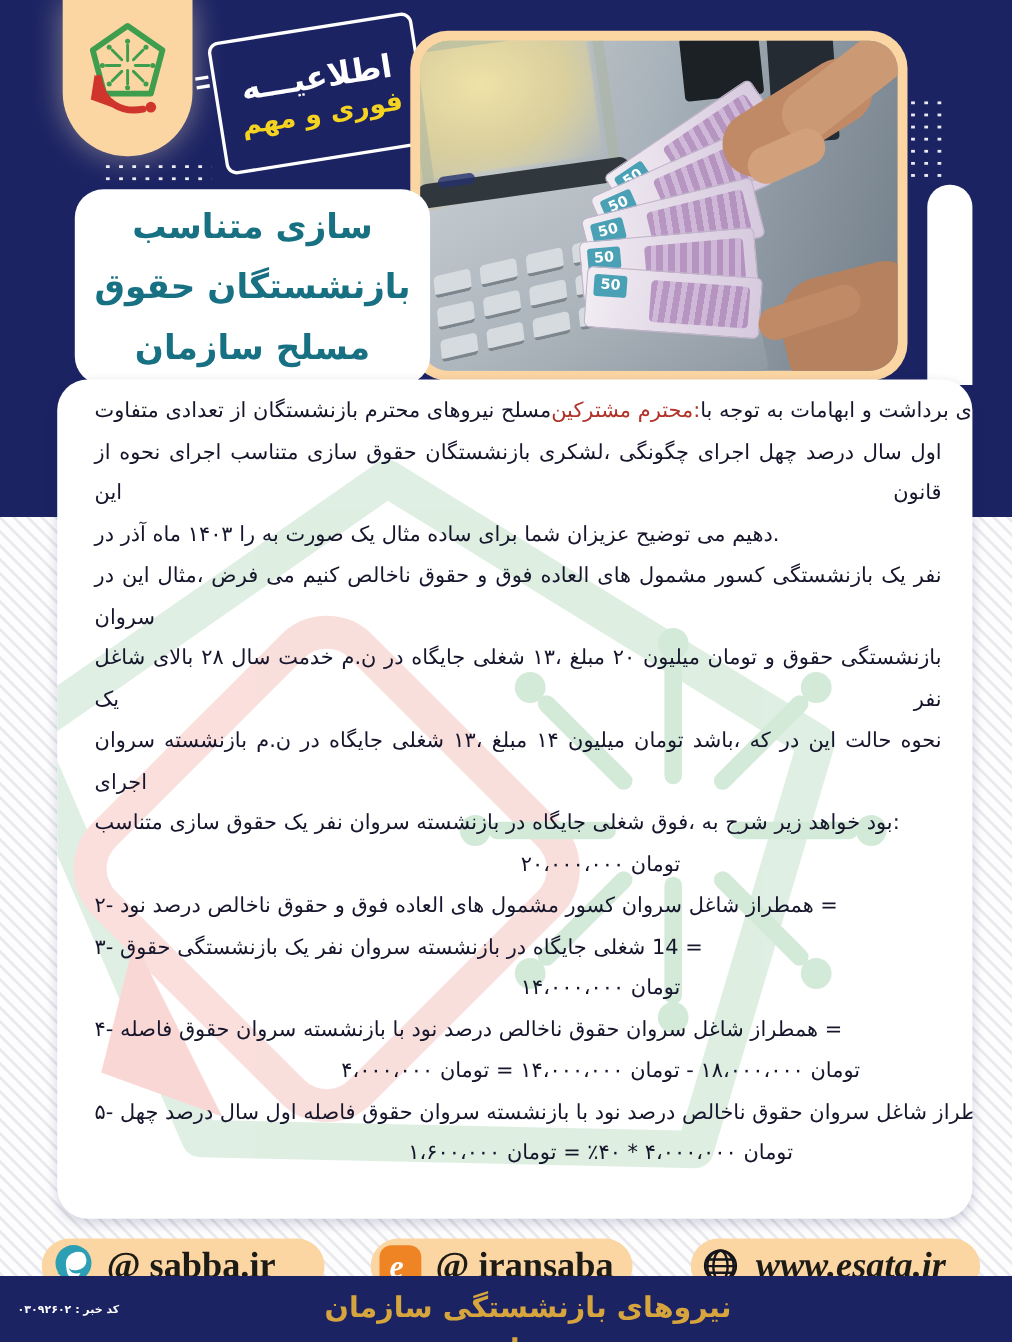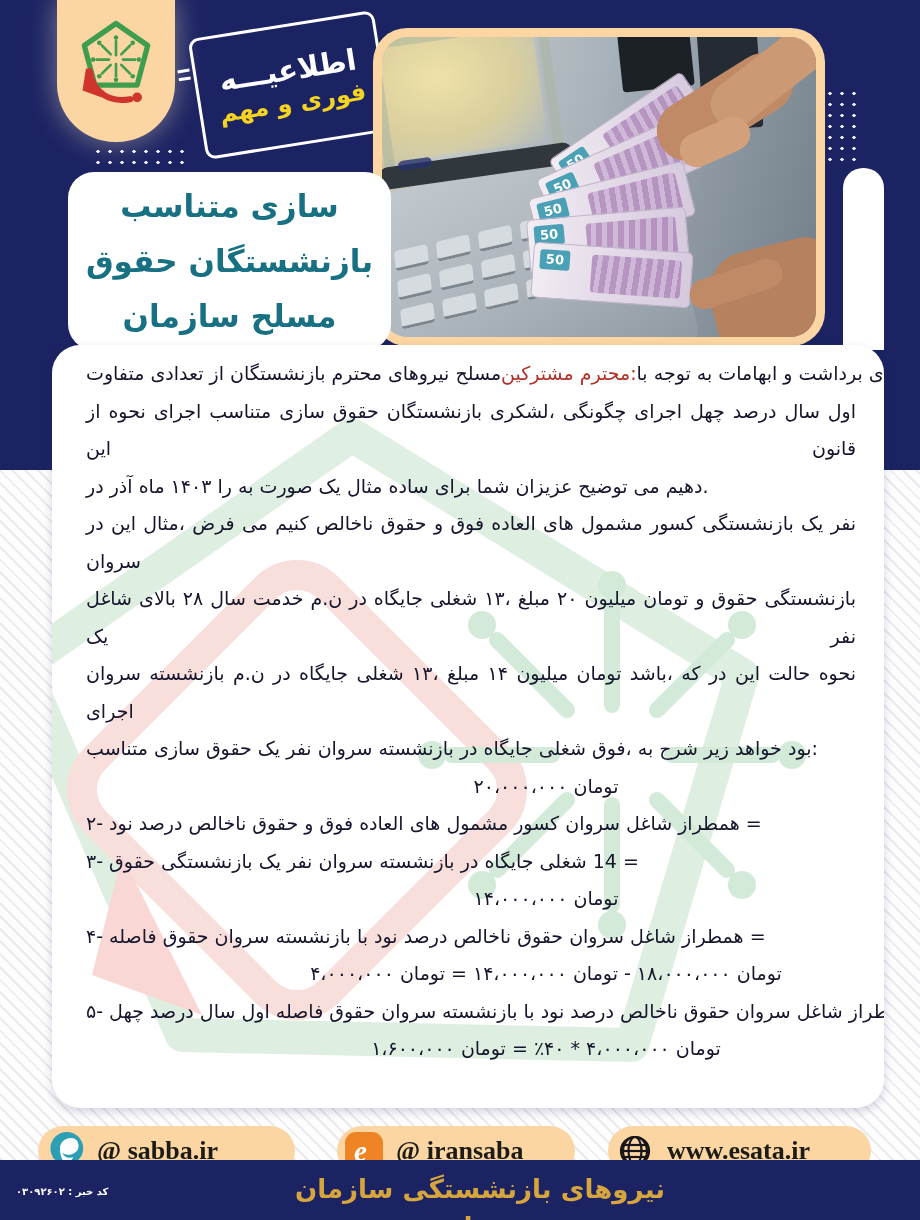--- a/index.html
+++ b/index.html
@@ -76,22 +76,22 @@
   .right{text-align:left;}
   .left{text-align:left;}
   .spread{display:flex;justify-content:space-between;}
   .red-label{color:#b13228;}
   .formula{margin-left:150px;text-align:center;}
   
   .pill{position:absolute;top:1126px;height:50px;background:#fbd5a2;border-radius:26px;display:flex;
     align-items:center;gap:12px;padding-left:7px;box-sizing:border-box;cursor:pointer;}
   .pill-sabba{left:38px;width:257px;}
   .pill-iransaba{left:337px;width:238px;}
-  .pill-esata{left:608px;width:263px;}
-  .pill-label{font-family:"Liberation Serif",serif;font-size:26px;font-weight:600;color:#1d1b16;}
+  .pill-esata{left:628px;width:263px;font-style:italic;}
+  .pill-label{font-family:"Liberation Serif",serif;font-size:33px;font-weight:600;color:#1d1b16;}
   
   .news-code{position:absolute;left:16px;top:1186px;color:#fff;font-size:10px;font-weight:bold;direction:rtl;}
   .footer-org-script{position:absolute;left:270px;top:1170px;width:420px;text-align:center;color:#d7a53d;
     font-size:26px;font-weight:800;border-bottom:3px solid #d7a53d;padding-bottom:5px;line-height:38px;}
 </style>
 </head>
 <body>
 
 <div class="poster">
 

